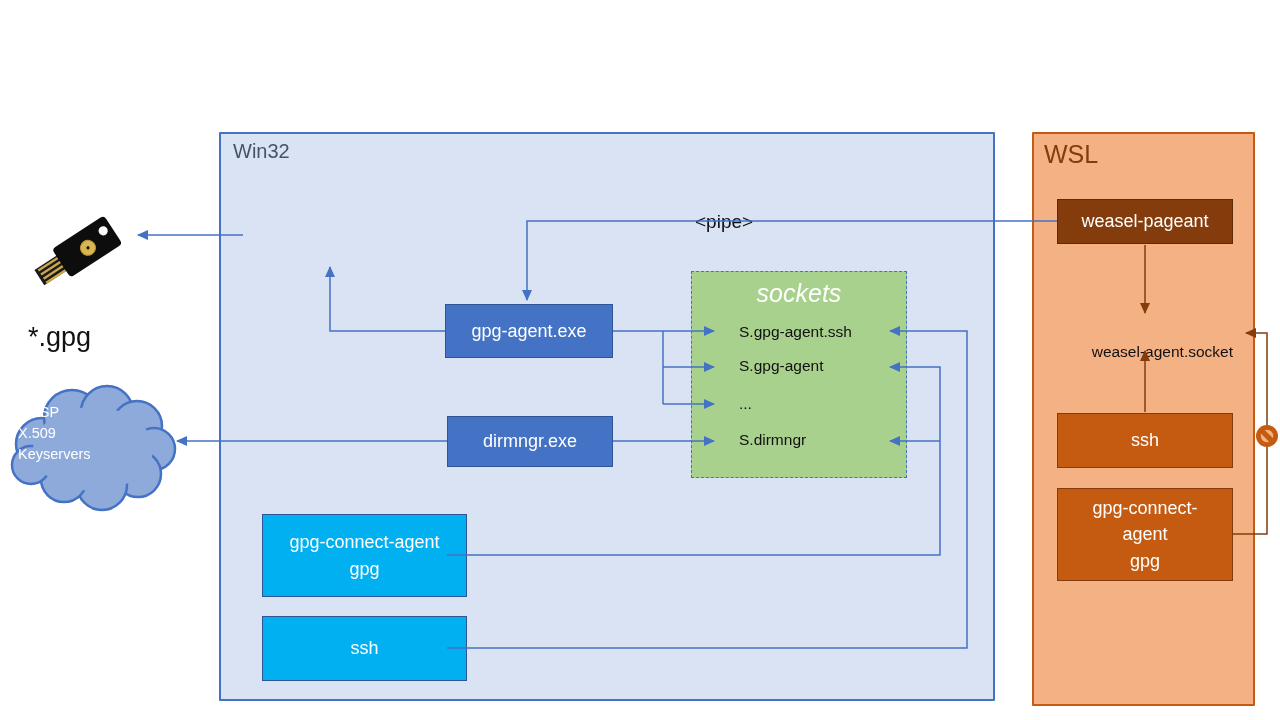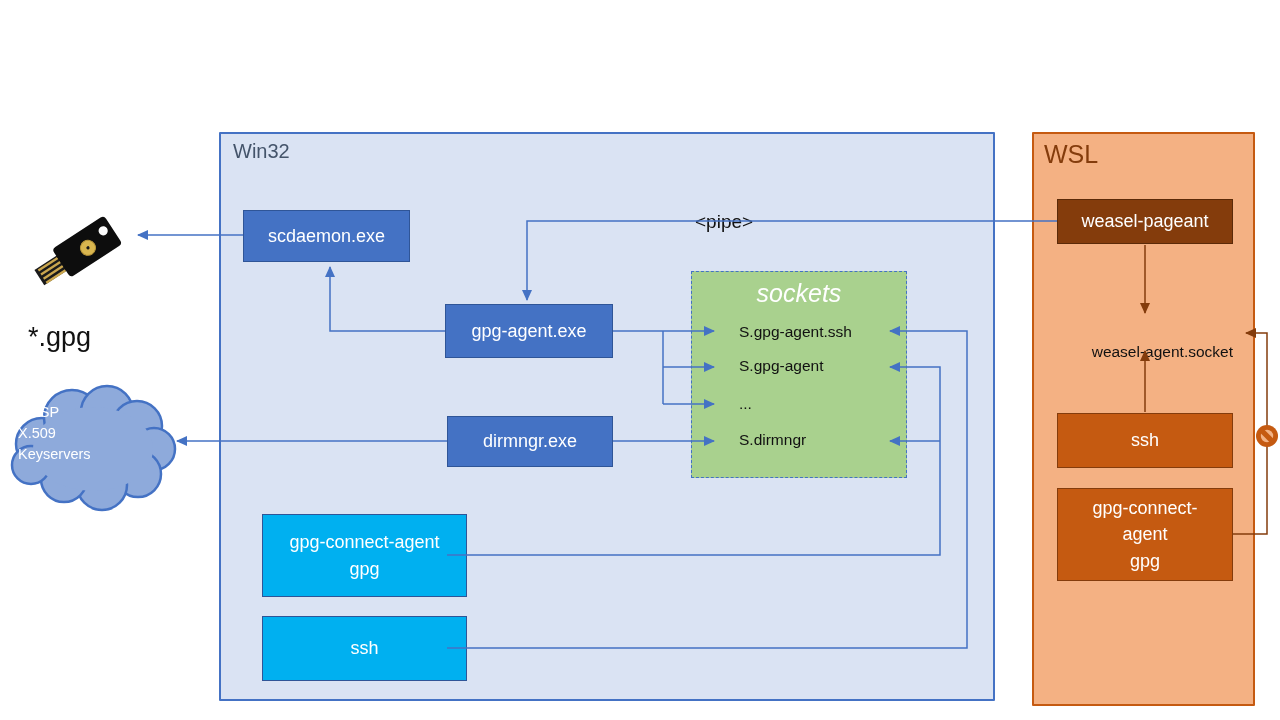--- a/index.html
+++ b/index.html
@@ -54,23 +54,20 @@
   <div class="abs panel-label-win32">Win32</div>
   <div class="abs panel-label-wsl">WSL</div>
 
   <div class="abs sockets-box"></div>
   <div class="abs sockets-title">sockets</div>
   <div class="abs socket-item si-0">S.gpg-agent.ssh</div>
   <div class="abs socket-item si-1">S.gpg-agent</div>
   <div class="abs socket-item si-2">...</div>
   <div class="abs socket-item si-3">S.dirmngr</div>
 
-  <div class="abs node node-blue n-scdaemon">
-    <span>scdaemon.exe</span>
-  </div>
   <div class="abs node node-blue n-gpgagent">
     <span>gpg-agent.exe</span>
   </div>
   <div class="abs node node-blue n-dirmngr">
     <span>dirmngr.exe</span>
   </div>
   <div class="abs node node-cyan n-gpgconnect">
     <span>gpg-connect-agent</span>
     <span>gpg</span>
   </div>

